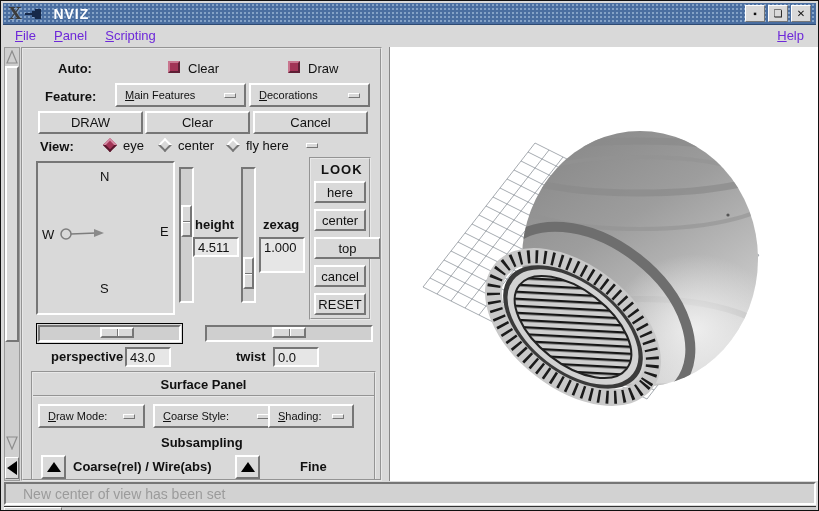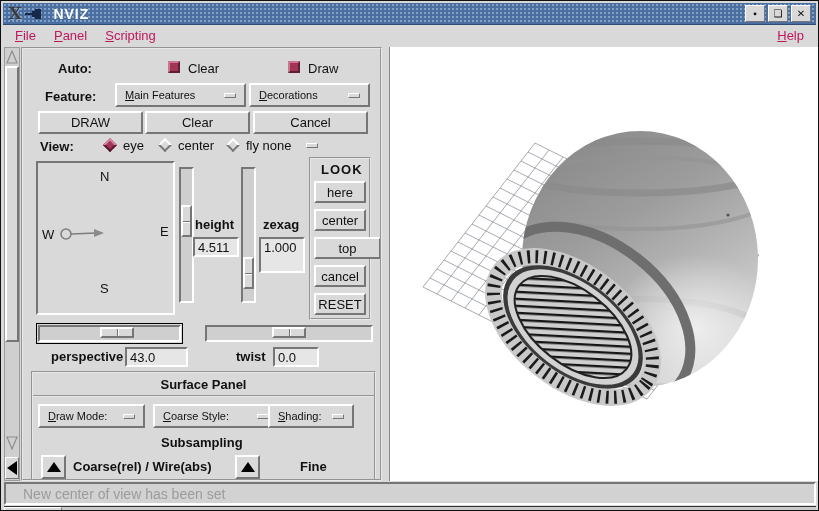--- a/index.html
+++ b/index.html
@@ -17,21 +17,21 @@
   
   #titlebar{left:2px;top:2px;width:813px;height:22px;background-color:var(--titlebar,#4a6ea0);
     background-image:radial-gradient(circle,#84a2c6 1px,transparent 1.4px);background-size:4px 4px;
     display:flex;align-items:center;border-bottom:1px solid #2e4a72;}
   #app-x{font-family:"DejaVu Serif",serif;font-weight:bold;font-size:16px;color:#3c3c3c;margin-left:6px;line-height:18px;text-shadow:1px 1px 0 #8aa6c8;}
   #title-text{color:#ffffff;font-weight:bold;font-size:14px;margin-left:10px;letter-spacing:1px;}
   .winbtn{width:20px;height:17px;margin-left:3px;display:flex;align-items:center;justify-content:center;
     font-size:10px;color:#111;font-weight:bold;}
   
   #menubar{left:2px;top:24px;width:813px;height:21px;display:flex;align-items:center;gap:18px;padding-left:12px;}
-  .menu-item{font-size:13px;color:#be185d;}
+  .menu-item{font-size:13px;color:#6d28d9;}
   
   .check{width:12px;height:12px;border:2px solid;border-color:#c9768f #5e1f35 #5e1f35 #c9768f;background:#d9d9d9;}
   .check.on{background:var(--accent,#a23456);}
   .dia{width:10px;height:10px;transform:rotate(45deg);border:2px solid;border-color:#ffffff #767676 #767676 #ffffff;background:#d9d9d9;}
   .dia.on{background:var(--accent,#a23456);border-color:#d489a2 #58182d #58182d #d489a2;}
   .dash{width:12px;height:5px;background:#d9d9d9;border:1px solid;border-color:#ffffff #767676 #767676 #ffffff;}
   .btn{display:flex;align-items:center;justify-content:center;font-size:13px;color:#111;cursor:default;}
   .mbtn{display:flex;align-items:center;justify-content:space-between;padding:0 8px;font-size:11px;color:#111;}
   .entry{background:#e6e6e6;border:2px solid;border-color:#767676 #ffffff #ffffff #767676;font-size:13px;color:#111;padding:1px 3px;white-space:nowrap;overflow:hidden;}
   .vtrough{background:#cfcfcf;border:2px solid;border-color:#767676 #ffffff #ffffff #767676;}
@@ -119,21 +119,21 @@
     <div class="abs raised btn" style="left:230px;top:62px;width:115px;height:23px;">
         <span>Cancel</span>
       </div>
 
     <span class="abs lbl b" style="left:17px;top:90px;">View:</span>
     <div class="abs dia on" style="left:82px;top:91px;"></div>
     <span class="abs lbl" style="left:100px;top:89px;">eye</span>
     <div class="abs dia" style="left:137px;top:91px;"></div>
     <span class="abs lbl" style="left:155px;top:89px;">center</span>
     <div class="abs dia" style="left:205px;top:91px;"></div>
-    <span class="abs lbl" style="left:223px;top:89px;">fly none</span>
+    <span class="abs lbl" style="left:223px;top:89px;">fly here</span>
     <div class="abs dash" style="left:283px;top:94px;"></div>
 
     <div class="abs sunken" style="left:13px;top:112px;width:139px;height:154px;">
       <span class="abs lbl" style="left:62px;top:6px;">N</span>
       <span class="abs lbl" style="left:4px;top:64px;">W</span>
       <span class="abs lbl" style="left:122px;top:61px;">E</span>
       <span class="abs lbl" style="left:62px;top:118px;">S</span>
       <svg class="abs" style="left:22px;top:63px;" width="46" height="16">
         <circle cx="6" cy="8" r="5" fill="none" stroke="#7d7d7d" stroke-width="1.5"></circle>
         <line x1="11" y1="8" x2="36" y2="7" stroke="#7d7d7d" stroke-width="1.5"></line>
@@ -174,21 +174,21 @@
 
     <div class="abs" style="left:13px;top:274px;width:147px;height:21px;border:1px solid #000;padding:1px;">
       <div class="sunken" style="width:100%;height:100%;position:relative;background:#cfcfcf;">
         <div class="hhandle" style="left:60px;width:34px;"></div>
       </div>
     </div>
     <div class="abs sunken" style="left:182px;top:276px;width:168px;height:17px;position:absolute;background:#cfcfcf;">
       <div class="hhandle" style="left:65px;width:34px;"></div>
     </div>
     <span class="abs lbl b" style="left:28px;top:300px;">perspective</span>
-    <div class="abs entry" style="left:102px;top:298px;width:63px;height:20px;">43.0</div>
+    <div class="abs entry" style="left:102px;top:298px;width:46px;height:20px;">43.0</div>
     <span class="abs lbl b" style="left:213px;top:300px;">twist</span>
     <div class="abs entry" style="left:250px;top:298px;width:46px;height:20px;">0.0</div>
 
     <div class="abs groove" style="left:8px;top:322px;width:345px;height:130px;">
       <div class="abs" style="left:0;top:0;width:341px;height:24px;border-bottom:2px groove #e8e8e8;display:flex;align-items:center;justify-content:center;">
         <span class="lbl b">Surface Panel</span>
       </div>
       <div class="abs raised mbtn" style="left:5px;top:31px;width:107px;height:24px;">
         <span class="ulf">Draw Mode:</span>
         <span class="dash"></span>

